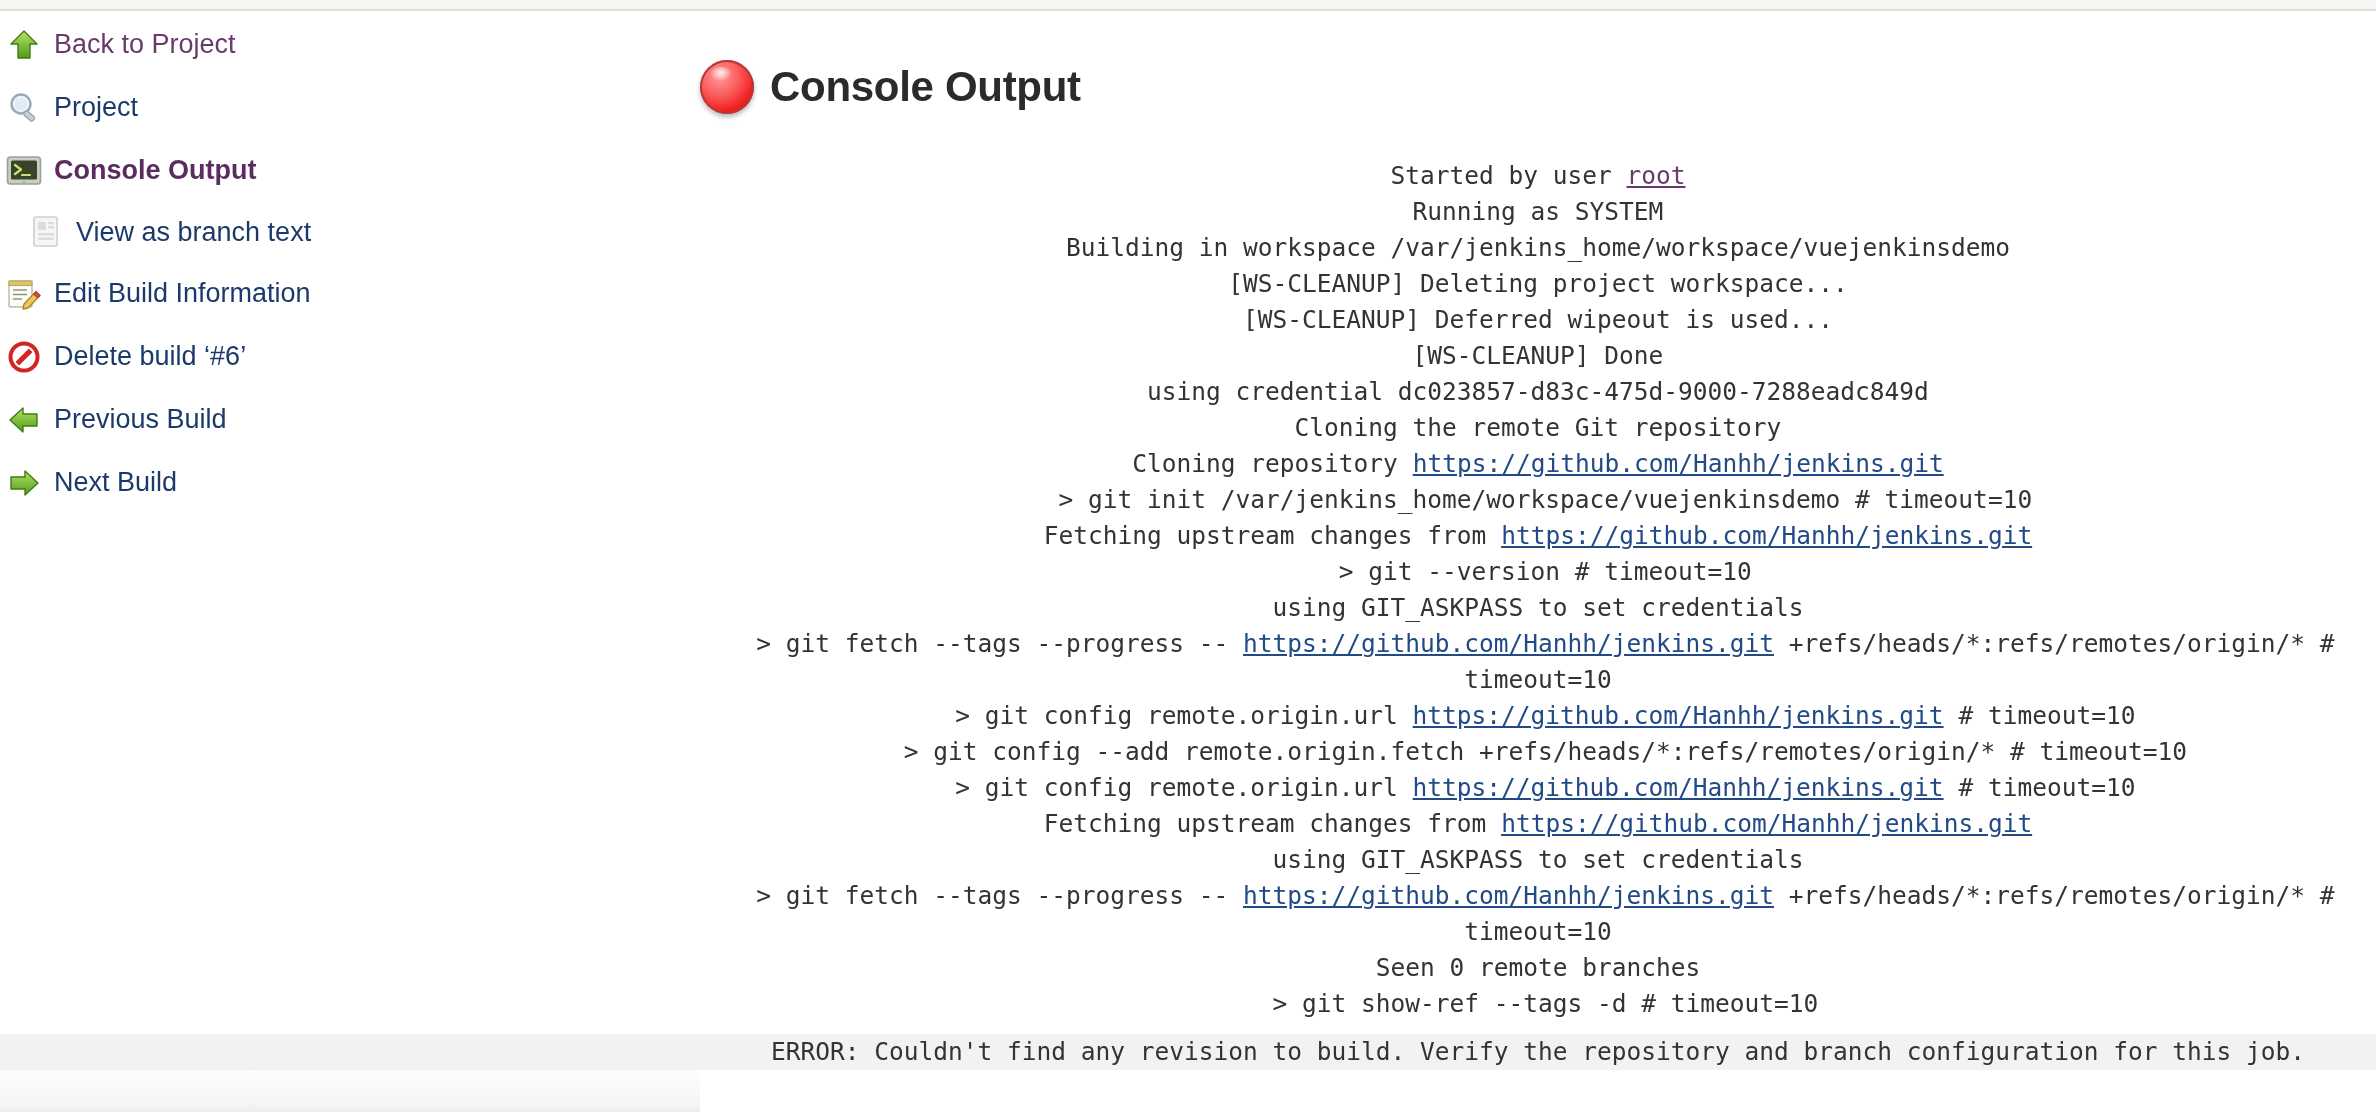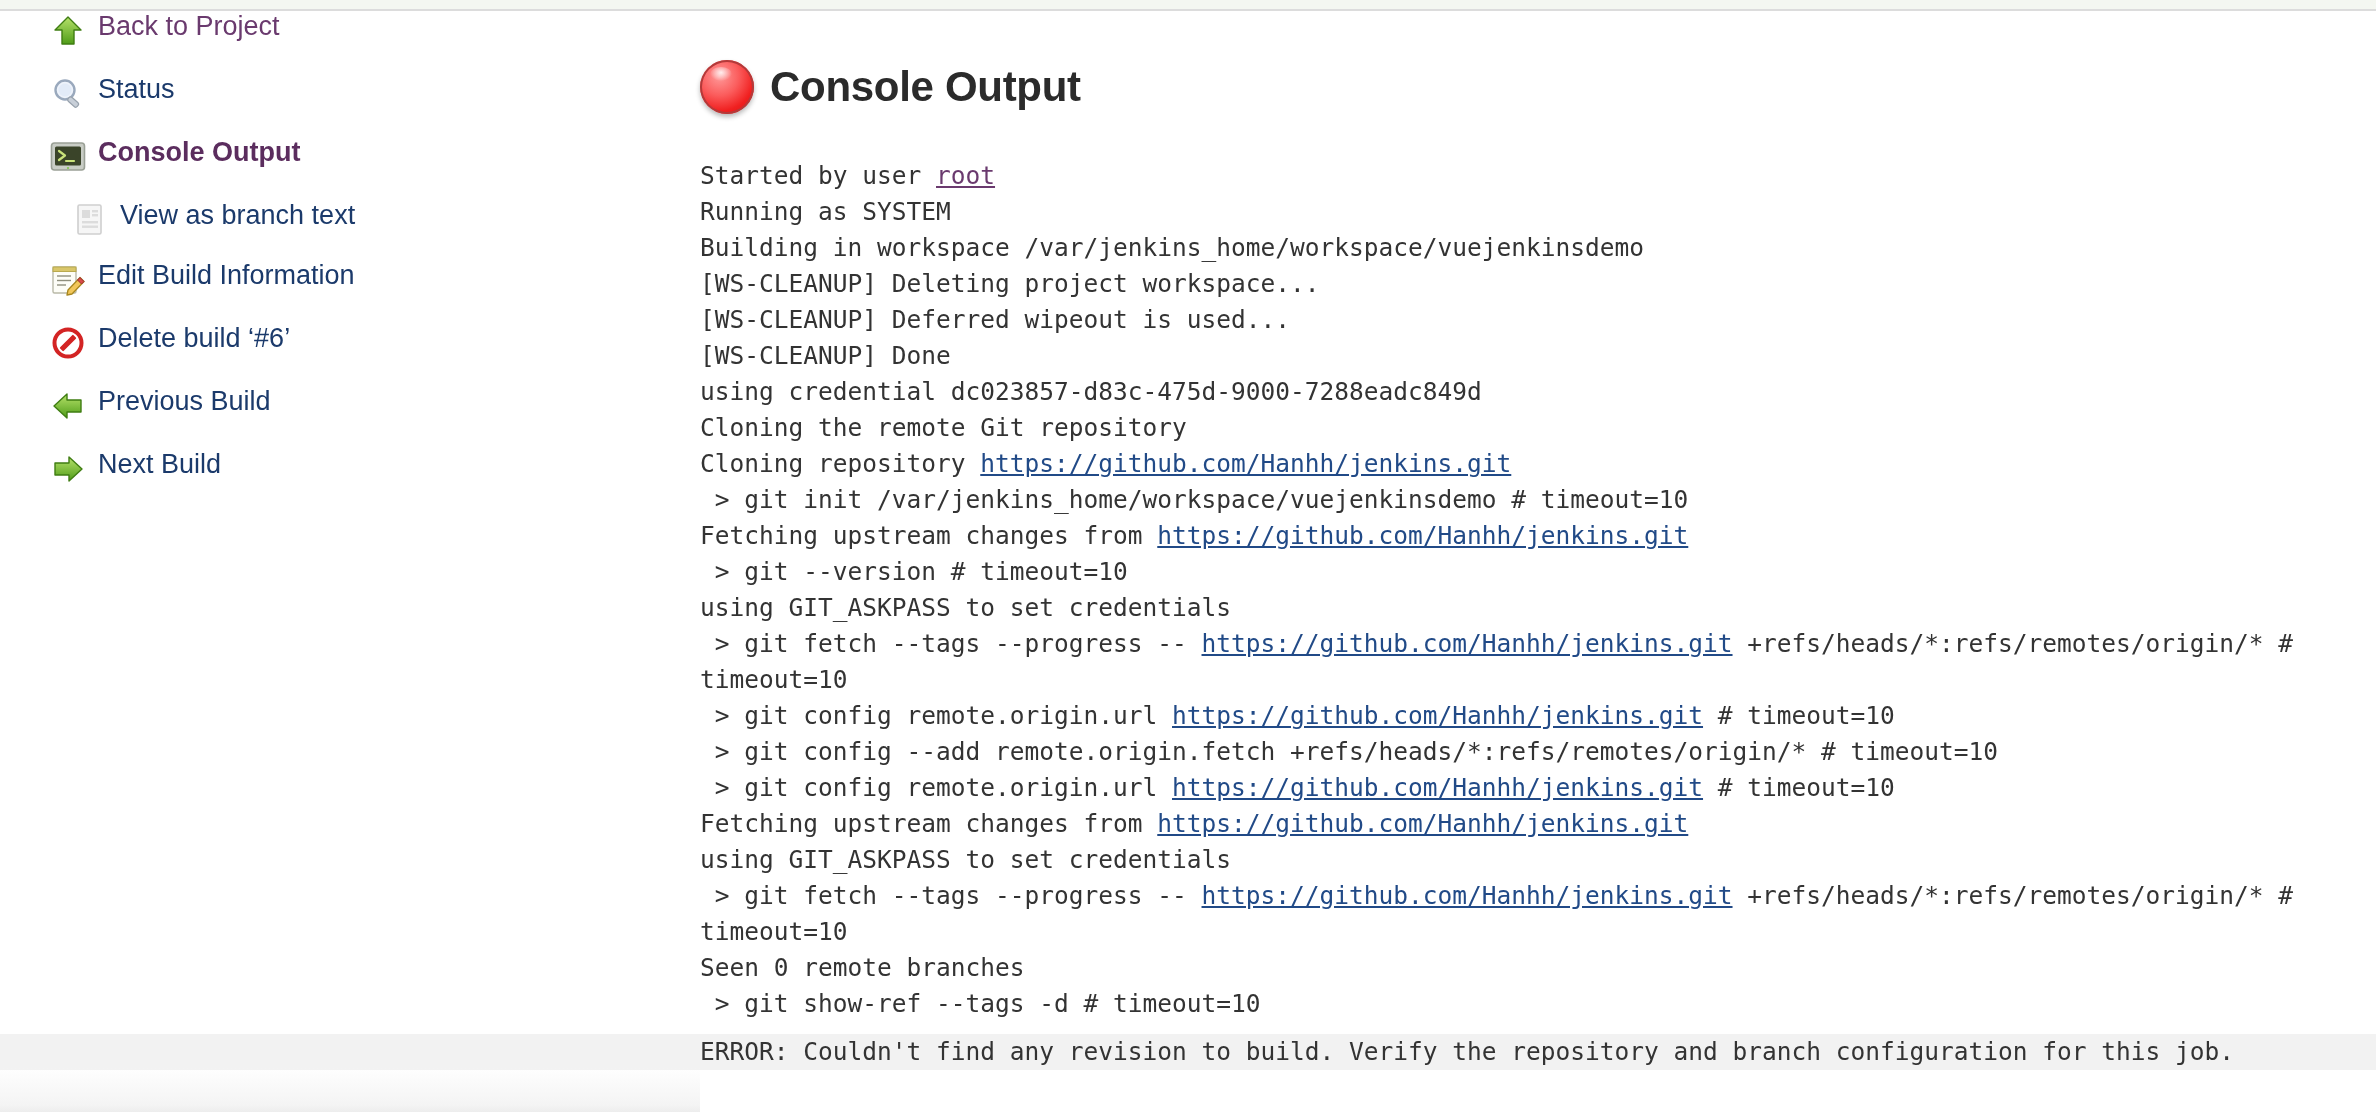--- a/index.html
+++ b/index.html
@@ -35,25 +35,24 @@
   }
 
   
   #sidebar {
     position: absolute;
     left: 0; top: 0;
     width: 700px;
   }
   .side-row {
     display: flex;
-    align-items: flex-start;
+    align-items: center;
     height: 63px;
     padding-left: 6px;
     box-sizing: border-box;
-    margin-left: 44px;
   }
   .side-row.sub { padding-left: 30px; height: 60px; }
   .side-ico {
     width: 36px;
     height: 36px;
     flex: 0 0 36px;
     position: relative;
     margin-right: 12px;
   }
   .side-row.sub .side-ico { width: 32px; height: 36px; flex: 0 0 32px; margin-right: 14px;}
@@ -108,21 +107,21 @@
   
   #console-log {
     margin-top: 35px;
     font-family: "DejaVu Sans Mono", monospace;
     font-size: 24.5px;
     line-height: 36px;
     color: #333333;
     white-space: pre;
     width: 1676px;
   }
-  #console-log .line { height: 36px; white-space: pre; }
+  #console-log .line { height: 36px; white-space: pre; text-align: center; }
   .err-line {
     background: #f2f2f2;
     width: 1676px;
     margin-top: 12px;
   }
   #console-log a {
     color: #214a87;
     text-decoration: underline;
   }
   #console-log a.visited {
@@ -167,21 +166,21 @@
         <path d="M18 4 L31 17 H24 V31 H12 V17 H5 Z" fill="url(#gu)" stroke="#3f7d12" stroke-width="1.4" stroke-linejoin="round"></path>
       </svg></span>
         <span class="side-label visited">Back to Project</span>
       </div>
       <div class="side-row">
         <span class="side-ico"><svg width="36" height="36" viewBox="0 0 36 36">
         <circle cx="15" cy="14" r="9.5" fill="#eef3fb" stroke="#9aa9bd" stroke-width="2.4"></circle>
         <circle cx="15" cy="14" r="6.5" fill="#dfe9f7" opacity="0.8"></circle>
         <rect x="20.5" y="20" width="12" height="5.4" rx="2.2" transform="rotate(42 20.5 20)" fill="#c8cfd8" stroke="#98a2ad" stroke-width="1.2"></rect>
       </svg></span>
-        <span class="side-label">Status</span>
+        <span class="side-label">Project</span>
       </div>
       <div class="side-row">
         <span class="side-ico"><svg width="36" height="36" viewBox="0 0 36 36">
         <rect x="1.5" y="4" width="33" height="27" rx="3" fill="#c9cdc6" stroke="#9aa096" stroke-width="1.6"></rect>
         <rect x="5" y="7.5" width="26" height="19" rx="1.5" fill="#3a4429"></rect>
         <path d="M9 12 L15 16.5 L9 21" fill="none" stroke="#c9e27a" stroke-width="2.2" stroke-linecap="round" stroke-linejoin="round"></path>
         <line x1="16" y1="22" x2="24" y2="22" stroke="#c9e27a" stroke-width="2.2" stroke-linecap="round"></line>
         <circle cx="18" cy="29" r="1.1" fill="#7ec64a"></circle>
       </svg></span>
         <span class="side-label current">Console Output</span>

